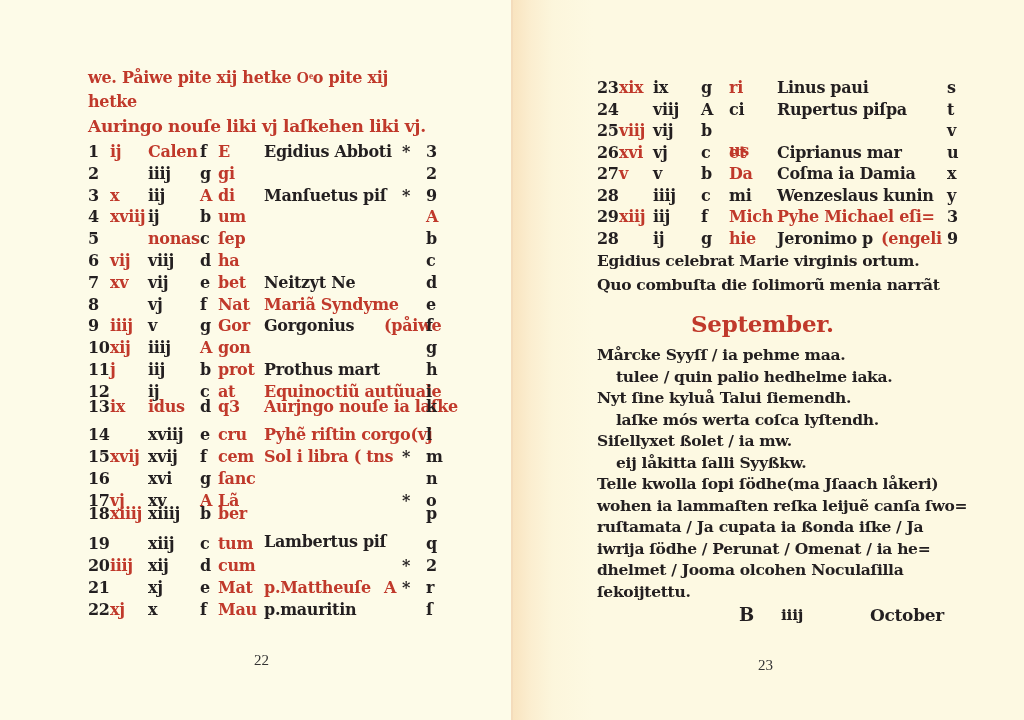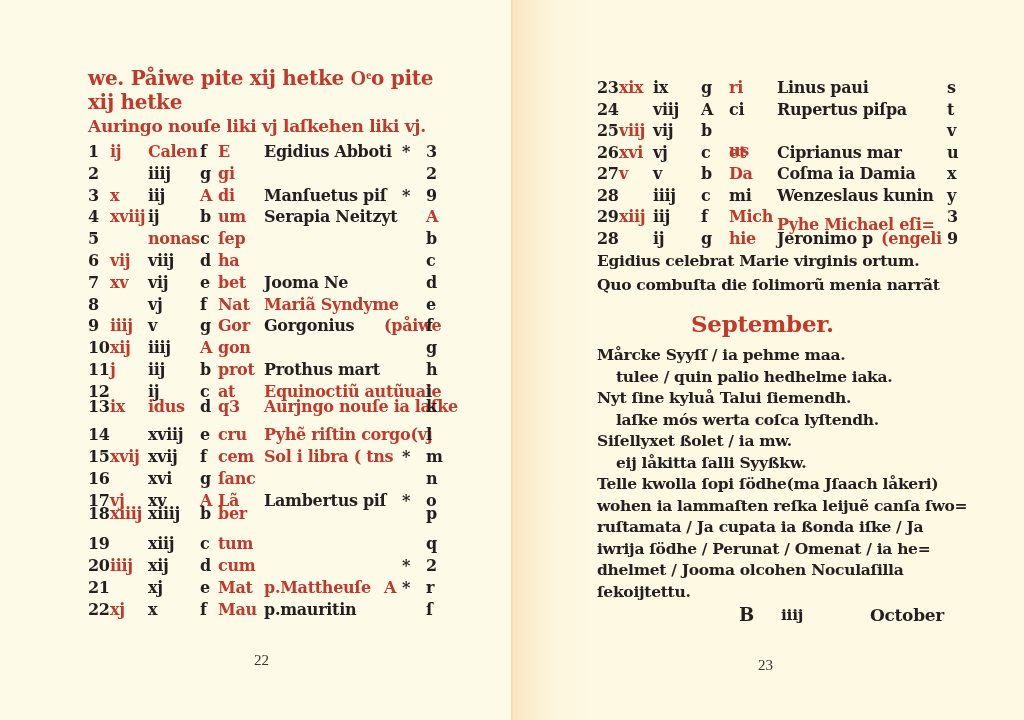--- a/index.html
+++ b/index.html
@@ -29,21 +29,21 @@
   .page-num { position:absolute; font-family:"Liberation Serif", serif; font-size:15px; color:#333; }
 
   .verse { position:absolute; font-size:15.5px; line-height:22px; white-space:nowrap; }
   .center-title { position:absolute; font-size:23px; font-weight:bold; color:#c0392b; }
 </style>
 </head>
 <body>
 
 <div class="page page-left">
   <div class="heading txt">
-    <div class="red" style="font-size:20px;">we. Påiwe pite xij hetke Oͤo pite xij hetke</div>
+    <div class="red" style="font-size:16px;">we. Påiwe pite xij hetke Oͤo pite xij hetke</div>
     <div class="red" style="font-size:17px;">Auringo nouſe liki vj laſkehen liki vj.</div>
   </div>
 
   <div class="cal txt" id="left-cal" style="left: 88px; top: 140px;">
       <div class="row" style="top:0px; left:0; width:350px;">
         <span class="c blk" style="left:0;">1</span>
         <span class="c red" style="left:22px;">ij</span>
         <span class="c red" style="left:60px;">Calen</span>
         <span class="c blk" style="left:112px;">f</span>
         <span class="c red" style="left:130px;">E</span>
@@ -70,21 +70,20 @@
         <span class="c blk" style="left:176px;">Manſuetus piſ</span>
         <span class="c blk" style="left:314px;">*</span>
         <span class="c blk" style="left:338px;">9</span>
       </div>
       <div class="row" style="top:65.4px; left:0; width:350px;">
         <span class="c blk" style="left:0;">4</span>
         <span class="c red" style="left:22px;">xviij</span>
         <span class="c blk" style="left:60px;">ij</span>
         <span class="c blk" style="left:112px;">b</span>
         <span class="c red" style="left:130px;">um</span>
-        <span class="c blk" style="left:176px;">Serapia Neitzyt</span>
         <span class="c blk" style="left:314px;"></span>
         <span class="c red" style="left:338px;">A</span>
       </div>
       <div class="row" style="top:87.2px; left:0; width:350px;">
         <span class="c blk" style="left:0;">5</span>
         <span class="c blk" style="left:22px;"></span>
         <span class="c red" style="left:60px;">nonas</span>
         <span class="c blk" style="left:112px;">c</span>
         <span class="c red" style="left:130px;">ſep</span>
         <span class="c blk" style="left:176px;"></span>
@@ -100,21 +99,21 @@
         <span class="c blk" style="left:176px;"></span>
         <span class="c blk" style="left:314px;"></span>
         <span class="c blk" style="left:338px;">c</span>
       </div>
       <div class="row" style="top:130.8px; left:0; width:350px;">
         <span class="c blk" style="left:0;">7</span>
         <span class="c red" style="left:22px;">xv</span>
         <span class="c blk" style="left:60px;">vij</span>
         <span class="c blk" style="left:112px;">e</span>
         <span class="c red" style="left:130px;">bet</span>
-        <span class="c blk" style="left:176px;">Jooma Ne</span>
+        <span class="c blk" style="left:176px;">Neitzyt Ne</span>
         <span class="c blk" style="left:314px;"></span>
         <span class="c blk" style="left:338px;">d</span>
       </div>
       <div class="row" style="top:152.6px; left:0; width:350px;">
         <span class="c blk" style="left:0;">8</span>
         <span class="c blk" style="left:22px;"></span>
         <span class="c blk" style="left:60px;">vj</span>
         <span class="c blk" style="left:112px;">f</span>
         <span class="c red" style="left:130px;">Nat</span>
         <span class="c red" style="left:176px;">Mariã Syndyme</span>
@@ -201,21 +200,21 @@
         <span class="c blk" style="left:176px;"></span>
         <span class="c blk" style="left:314px;"></span>
         <span class="c blk" style="left:338px;">n</span>
       </div>
       <div class="row" style="top:348.8px; left:0; width:350px;">
         <span class="c blk" style="left:0;">17</span>
         <span class="c red" style="left:22px;">vj</span>
         <span class="c blk" style="left:60px;">xv</span>
         <span class="c red" style="left:112px;">A</span>
         <span class="c red" style="left:130px;">Lã</span>
-        <span class="c blk" style="left:176px;">Lambertus piſ</span>
+        <span class="c blk" style="left:176px;margin-top:41px;">Lambertus piſ</span>
         <span class="c blk" style="left:314px;">*</span>
         <span class="c blk" style="left:338px;">o</span>
       </div>
       <div class="row" style="top:362px; left:0; width:350px;text-align:right;">
         <span class="c blk" style="left:0;">18</span>
         <span class="c red" style="left:22px;">xiiij</span>
         <span class="c blk" style="left:60px;">xiiij</span>
         <span class="c blk" style="left:112px;">b</span>
         <span class="c red" style="left:130px;">ber</span>
         <span class="c blk" style="left:176px;"></span>
@@ -325,21 +324,21 @@
         <span class="c blk" style="left:132px;">mi</span>
         <span class="c blk" style="left:180px;">Wenzeslaus kunin</span>
         <span class="c blk" style="left:350px;">y</span>
       </div>
       <div class="row" style="top:129px; left:0; width:360px;">
         <span class="c blk" style="left:0;">29</span>
         <span class="c red" style="left:22px;">xiij</span>
         <span class="c blk" style="left:56px;">iij</span>
         <span class="c blk" style="left:104px;">f</span>
         <span class="c red" style="left:132px;">Mich</span>
-        <span class="c red" style="left:180px;margin-top:8px;">Pyhe Michael eſi=</span>
+        <span class="c red" style="left:180px;">Pyhe Michael eſi=</span>
         <span class="c blk" style="left:350px;">3</span>
       </div>
       <div class="row" style="top:150.5px; left:0; width:360px;">
         <span class="c blk" style="left:0;">28</span>
         <span class="c blk" style="left:22px;"></span>
         <span class="c blk" style="left:56px;">ij</span>
         <span class="c blk" style="left:104px;">g</span>
         <span class="c red" style="left:132px;">hie</span>
         <span class="c blk" style="left:180px;">Jeronimo p</span>
         <span class="c red" style="left:284px;">(engeli</span>

